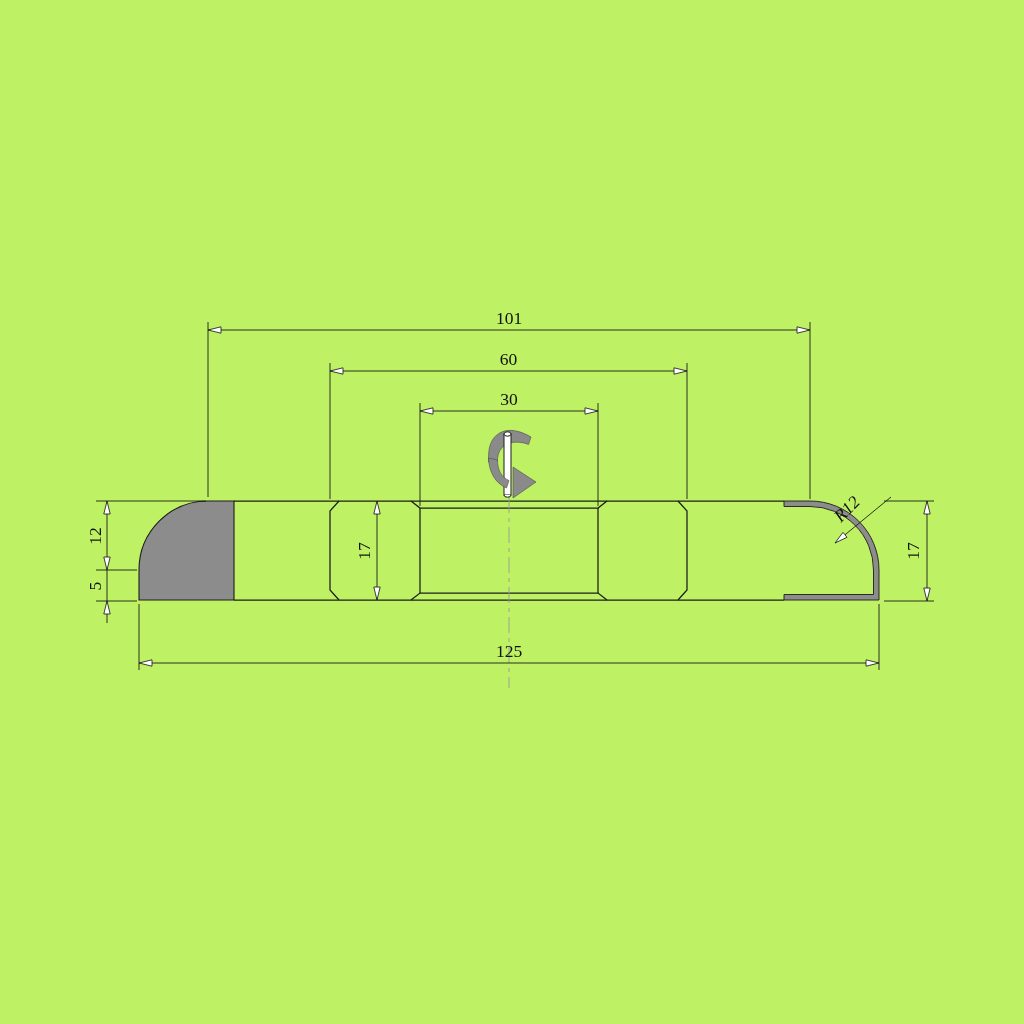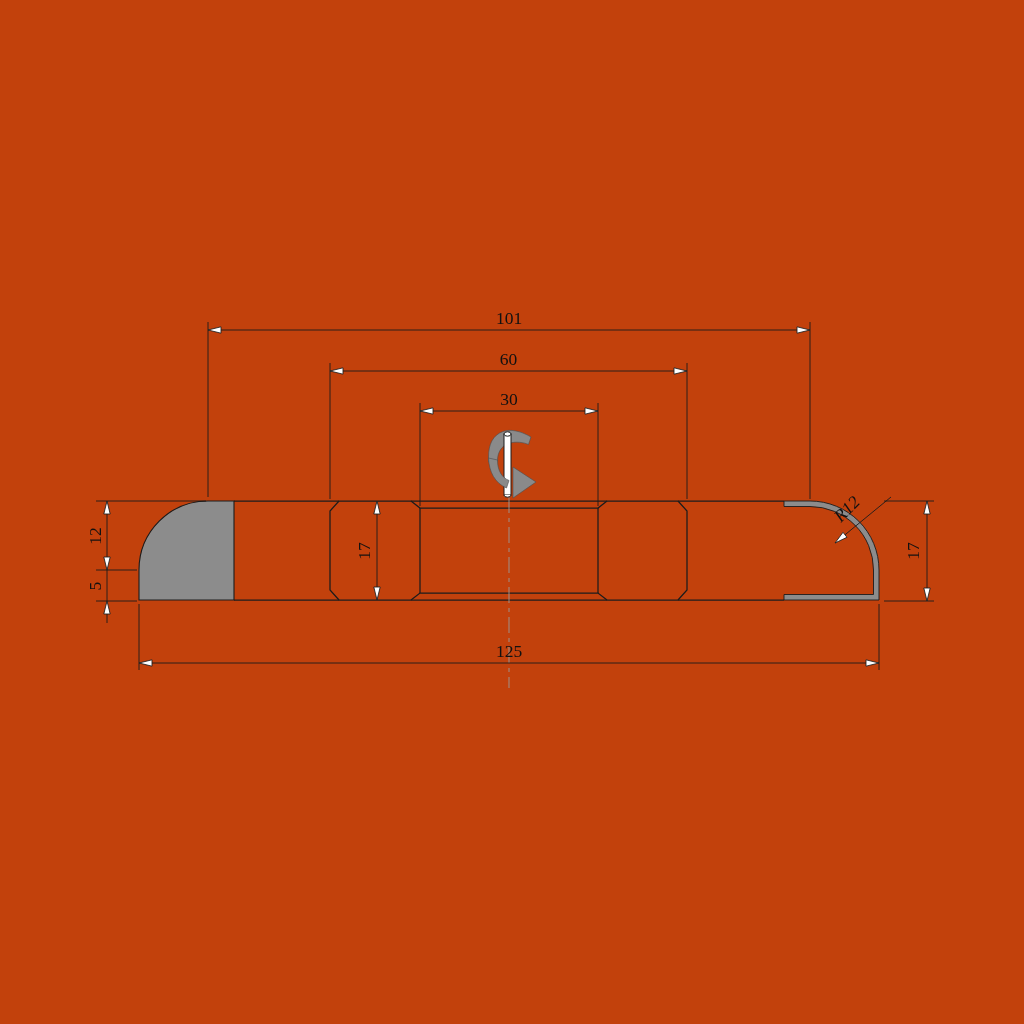--- a/index.html
+++ b/index.html
@@ -1,16 +1,16 @@
 <!DOCTYPE html>
 <html><head>
 <meta charset="utf-8">
 <style>
   html,body{margin:0;padding:0;background:#fff;}
-  .stage{width:1024px;height:1024px;position:relative;background:#c2410c;overflow:hidden;}
+  .stage{width:1024px;height:1024px;position:relative;background:#bef264;overflow:hidden;}
   svg{display:block;}
   text{font-family:"Liberation Serif","DejaVu Serif",serif;font-size:17.5px;fill:#111;}
   text.italic{font-style:italic;}
   .objline{stroke:#1c1c1c;stroke-width:1.25;fill:none;stroke-linecap:butt;}
   .dimline{stroke:#1c1c1c;stroke-width:0.9;fill:none;}
   .extline{stroke:#1c1c1c;stroke-width:0.9;fill:none;}
   .arrow{fill:#ffffff;stroke:#1c1c1c;stroke-width:0.85;stroke-linejoin:miter;}
   .cline{stroke:#9a9a9a;stroke-width:0.9;fill:none;stroke-dasharray:16 5 4 5;}
 </style>
 </head>

